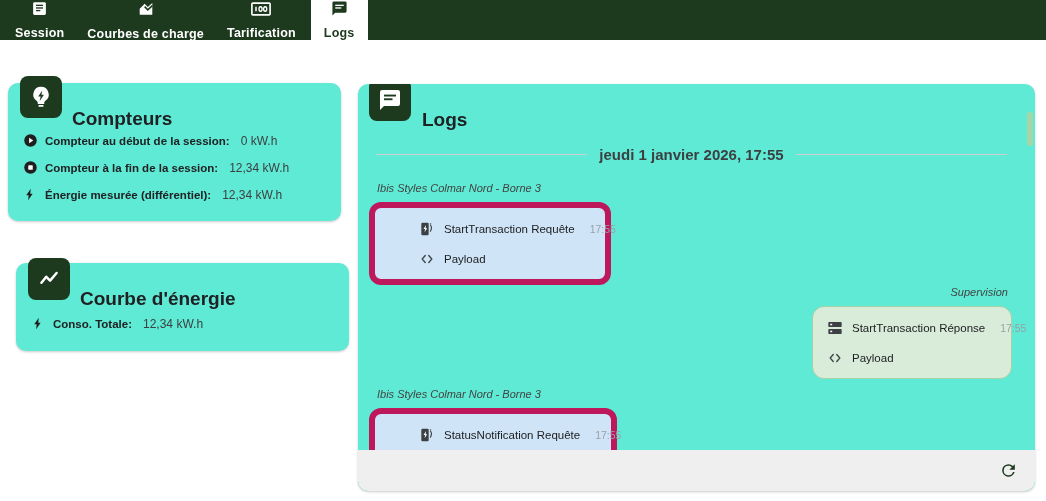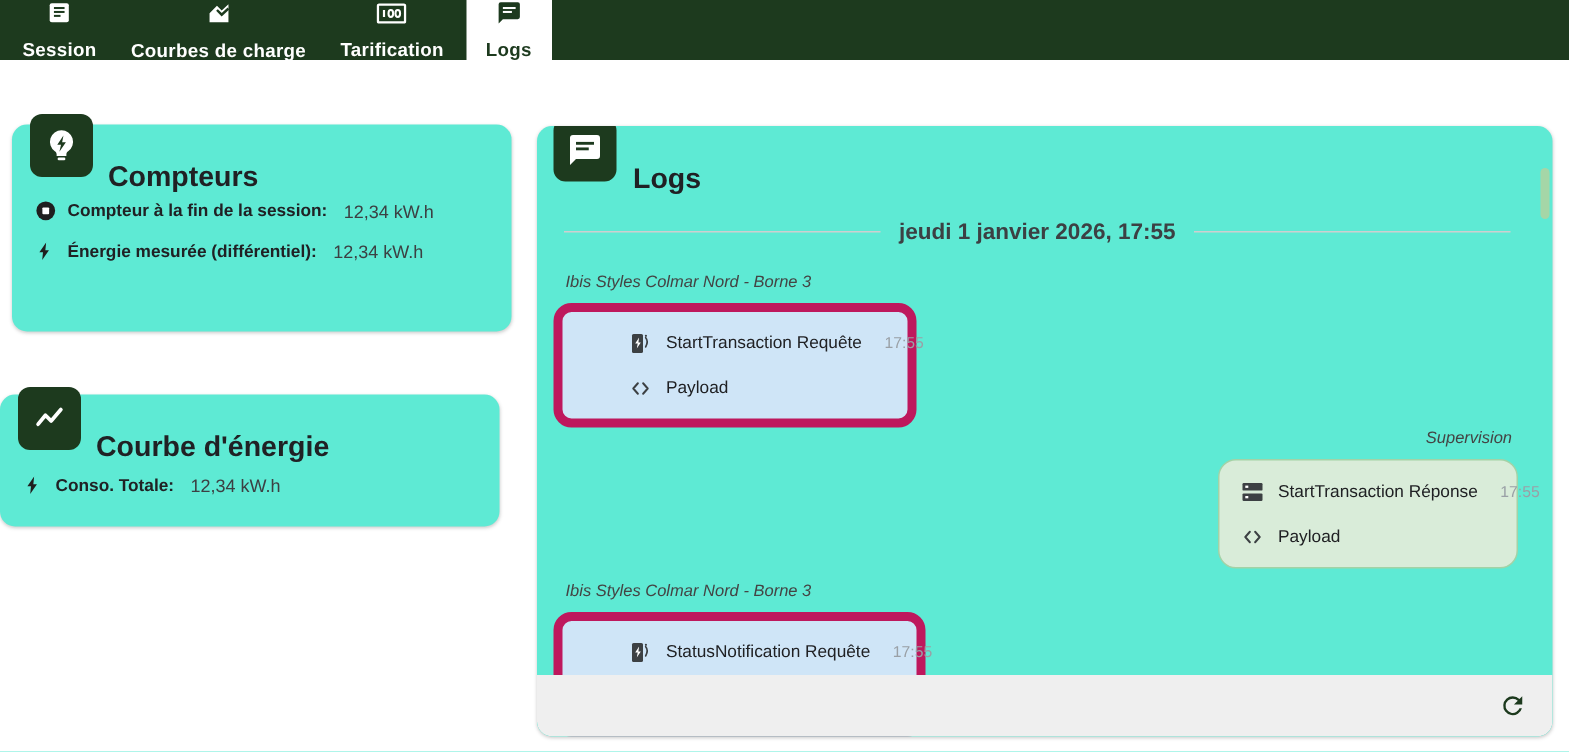--- a/index.html
+++ b/index.html
@@ -137,39 +137,49 @@
         <path fill="#1d3a1e" d="M13.2 5.9 9.4 11.6h2.3l-1 4.3 4-5.9h-2.3z"></path>
         <rect x="9.6" y="19.4" width="4.8" height="1.7" rx=".85" fill="#fff"></rect>
       </svg>
   </div>
   <h2 class="card-title">Compteurs</h2>
   <div class="metric-rows">
     <div class="metric-row">
       <span class="ricon">
         <svg width="15" height="15" viewBox="0 0 24 24">
             <circle cx="12" cy="12" r="10" fill="#1f1f1f"></circle>
+            <path d="M9.8 7.7v8.6l6.6-4.3z" fill="#fff"></path>
+          </svg>
+      </span>
+      <span class="metric-label">Compteur au début de la session:</span>
+      <span class="metric-value">0 kW.h</span>
+    </div>
+    <div class="metric-row">
+      <span class="ricon">
+        <svg width="15" height="15" viewBox="0 0 24 24">
+            <circle cx="12" cy="12" r="10" fill="#1f1f1f"></circle>
             <rect x="8.4" y="8.4" width="7.2" height="7.2" rx="1" fill="#fff"></rect>
           </svg>
       </span>
       <span class="metric-label">Compteur à la fin de la session:</span>
       <span class="metric-value">12,34 kW.h</span>
     </div>
     <div class="metric-row">
       <span class="ricon">
         <svg width="14" height="15" viewBox="0 0 24 24">
             <path d="M13.3 2 5.6 13.2h4.1L8.8 22l7.7-11.2h-4.1z" fill="#1f1f1f"></path>
           </svg>
       </span>
       <span class="metric-label">Énergie mesurée (différentiel):</span>
       <span class="metric-value">12,34 kW.h</span>
     </div>
   </div>
 </section>
 
-<section class="card" id="card-courbe" style="left:0;top:263px;width:333px;height:88px;">
+<section class="card" id="card-courbe" style="left:16px;top:263px;width:333px;height:88px;">
   <div class="card-float-icon" style="left:12px;top:-5px;">
     <svg width="26" height="26" viewBox="0 0 24 24">
         <polyline points="5,15.5 9.5,10 13,13.5 19,6.5" stroke="#fff" stroke-width="2.3" fill="none" stroke-linecap="round" stroke-linejoin="round"></polyline>
       </svg>
   </div>
   <h2 class="card-title">Courbe d'énergie</h2>
   <div class="metric-rows" style="top:47px;">
     <div class="metric-row">
       <span class="ricon">
         <svg width="14" height="15" viewBox="0 0 24 24">

